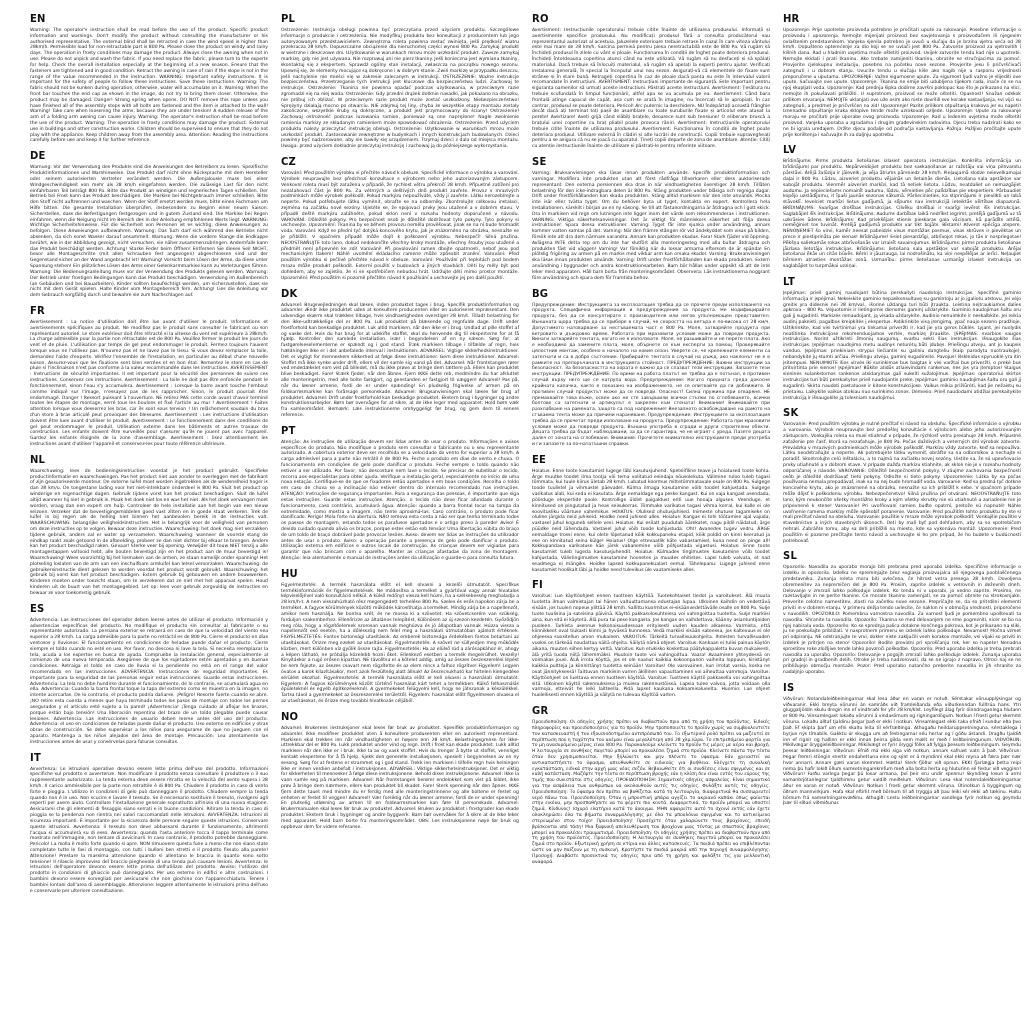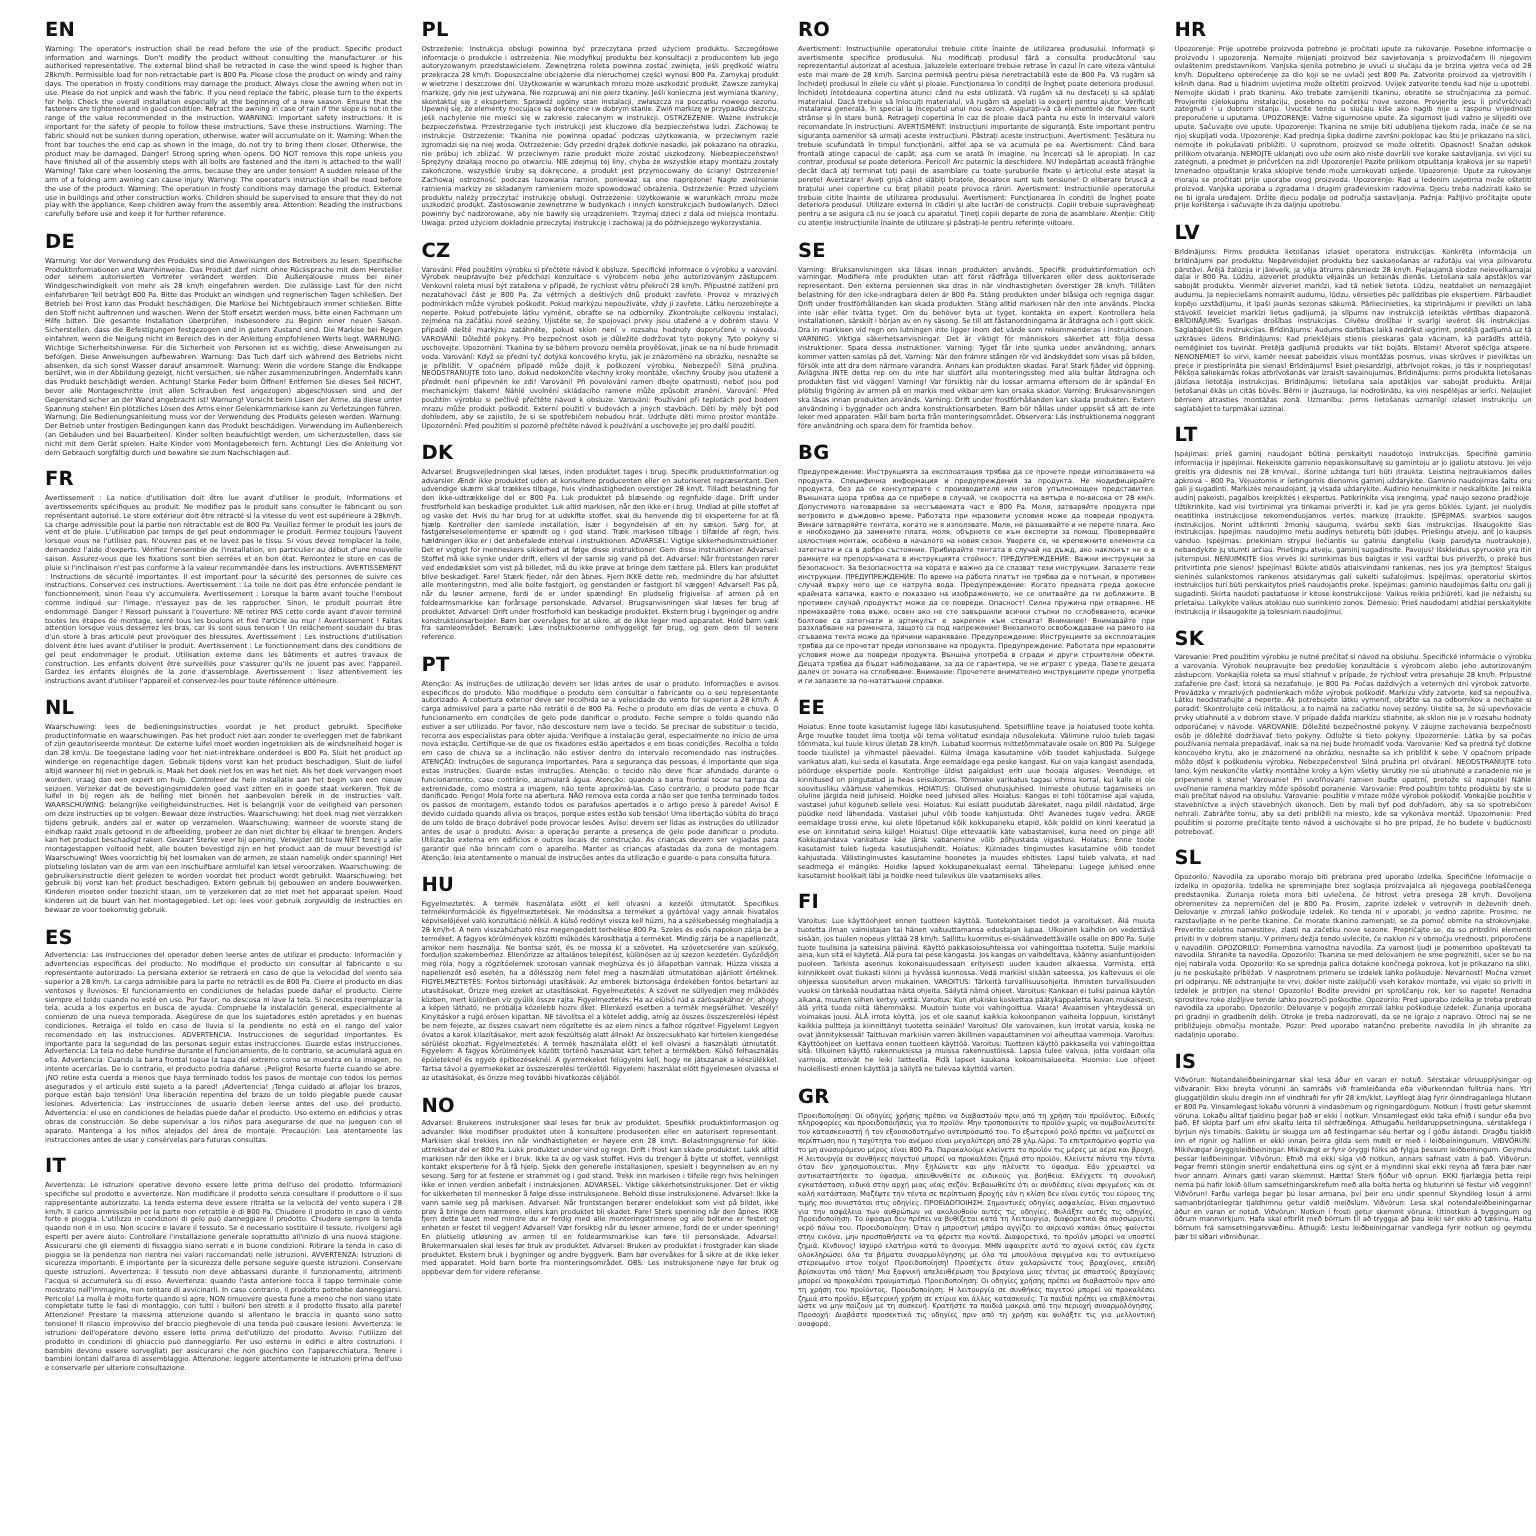--- a/index.html
+++ b/index.html
@@ -1,20 +1,20 @@
 <!DOCTYPE html>
 <html><head>
 <meta charset="utf-8">
 <style>
   html,body{margin:0;padding:0;background:#ffffff;}
   body{width:1024px;height:1024px;overflow:hidden;font-family:"DejaVu Sans",sans-serif;}
   .doc{display:flex;gap:13px;padding:13px 8px 10px 30px;box-sizing:border-box;width:1024px;}
   .col{flex:0 0 238px;width:238px;}
   .lang-block{margin:0 0 7px 0;}
-  .lang-code{font-size:13px;line-height:1.25;font-weight:bold;margin:0 0 1.5px 0;color:#111;letter-spacing:.2px;}
+  .lang-code{font-size:10px;line-height:1.25;font-weight:bold;margin:0 0 1.5px 0;color:#111;letter-spacing:.2px;}
   .lang-text{font-size:4.55px;line-height:1.28;margin:0;text-align:justify;color:#1d1d1d;word-spacing:-0.1px;}
 </style>
 </head>
 <body>
 
 <div class="doc" id="doc">
     <div class="col">
       <section class="lang-block">
         <h2 class="lang-code">EN</h2>
         <p class="lang-text">Warning: The operator's instruction shall be read before the use of the product. Specific product information and warnings. Don't modify the product without consulting the manufacturer or his authorised representative. The external blind shall be retracted in case the wind speed is higher than 28km/h. Permissible load for non-retractable part is 800 Pa. Please close the product on windy and rainy days. The operation in frosty conditions may damage the product. Always close the awning when not in use. Please do not unpick and wash the fabric. If you need replace the fabric, please turn to the experts for help. Check the overall installation especially at the beginning of a new season. Ensure that the fasteners are tightened and in good condition. Retract the awning in case of rain if the slope is not in the range of the value recommended in the instruction. WARNING: Important safety instructions. It is important for the safety of people to follow these instructions. Save these instructions. Warning: The fabric should not be sunken during operation, otherwise, water will accumulate on it. Warning: When the front bar touches the end cap as shown in the image, do not try to bring them closer. Otherwise, the product may be damaged. Danger! Strong spring when opens. DO NOT remove this rope unless you have finished all of the assembly steps with all bolts are fastened and the item is attached to the wall! Warning! Take care when loosening the arms, because they are under tension! A sudden release of the arm of a folding arm awning can cause injury. Warning: The operator's instruction shall be read before the use of the product. Warning: The operation in frosty conditions may damage the product. External use in buildings and other construction works. Children should be supervised to ensure that they do not play with the appliance. Keep children away from the assembly area. Attention: Reading the instructions carefully before use and keep it for further reference.</p>

